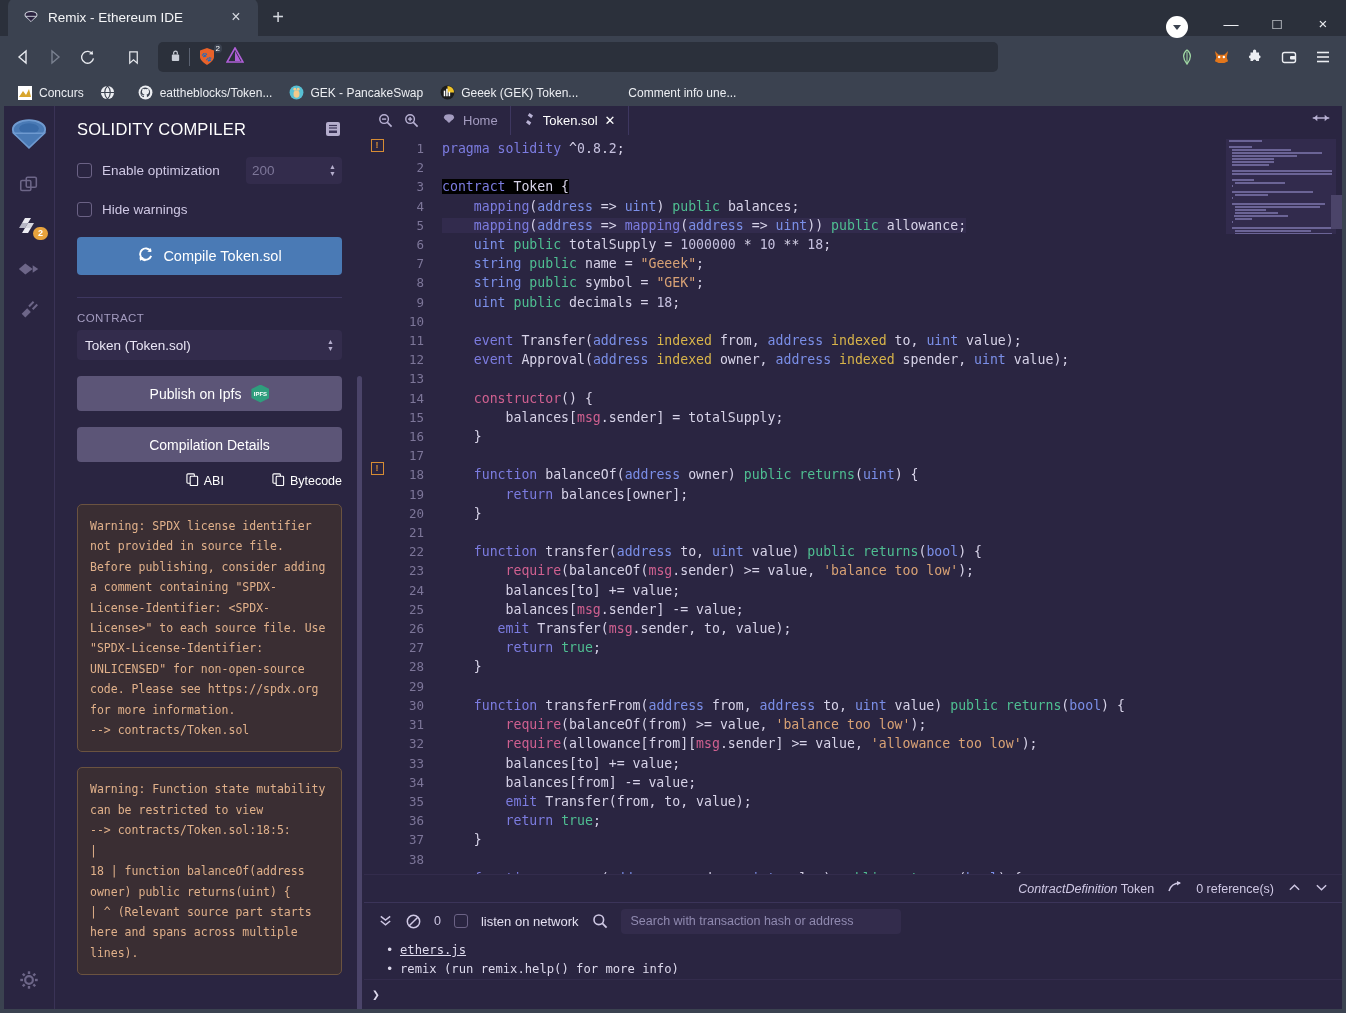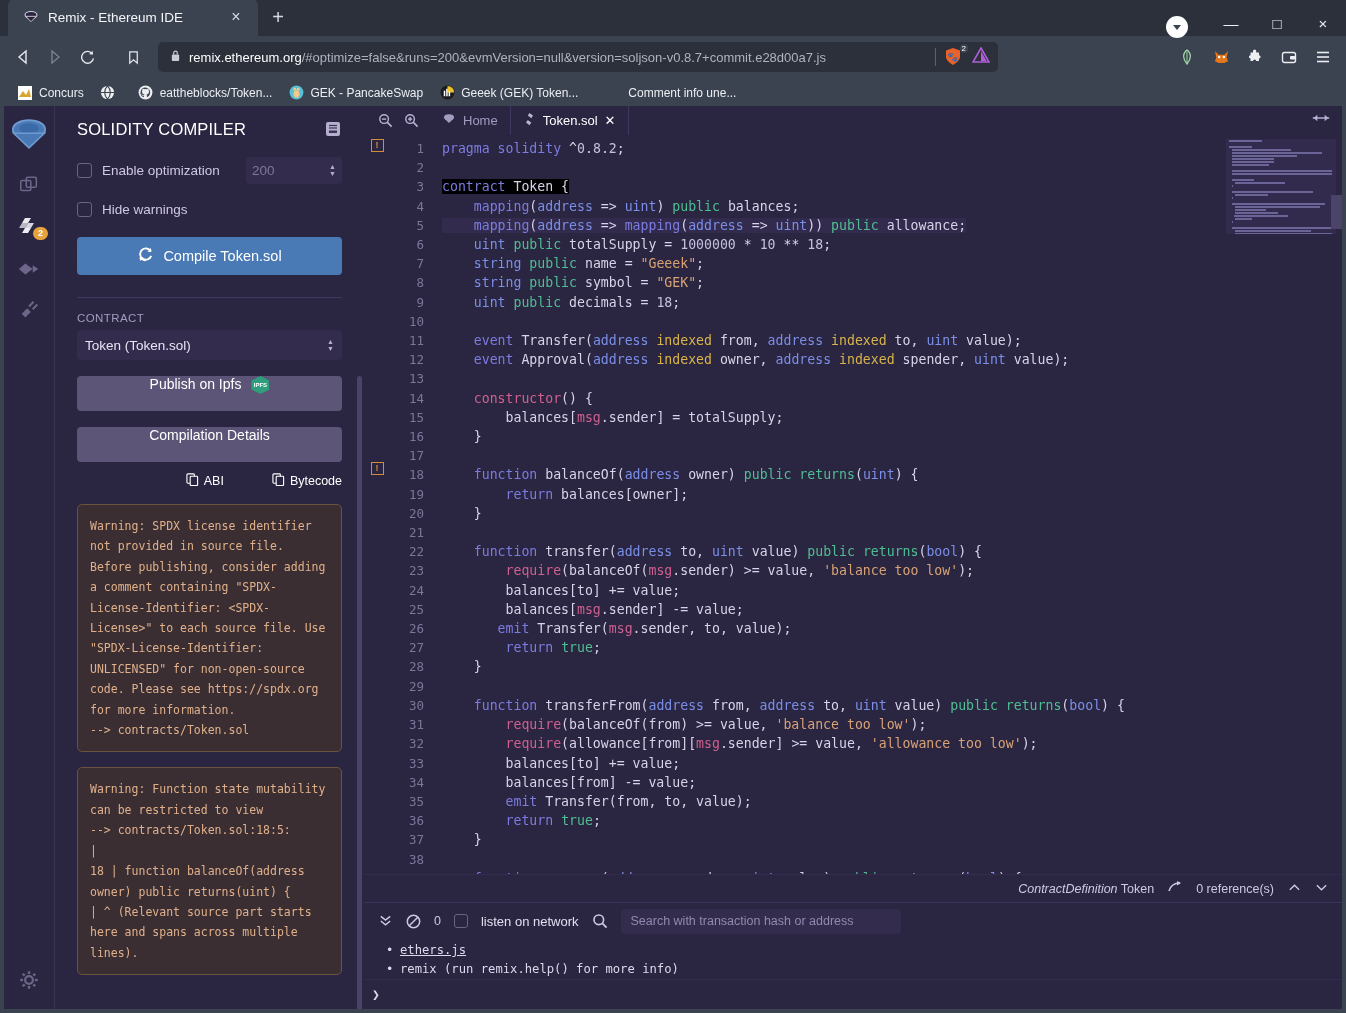--- a/index.html
+++ b/index.html
@@ -138,21 +138,21 @@
   .hr { margin: 22px 0 0 0; height:1px; background:#3e3760; }
   .lbl-contract { color:#a49cc0; font-size: 11.5px; margin-top: 14px; letter-spacing:.4px; }
   .select {
     margin-top: 6px; width: 100%; height: 30px; background: #332c4c;
     border-radius: 4px; display:flex; align-items:center; padding: 0 8px;
     color:#e9e5f5; font-size: 13.5px; cursor:pointer;
   }
   .btn-secondary {
     margin-top: 16px; width: 100%; height: 35px; background: #5c5577;
     border: none; border-radius: 4px; color: #fff; font-size: 14px;
-    display:flex; justify-content:center; gap: 10px; cursor:pointer;
+    display:flex; align-items:center; justify-content:center; gap: 10px; cursor:pointer;
   }
   .ipfs-badge {
     width: 18px; height: 18px; background: #2f9e7d;
     clip-path: polygon(50% 0,100% 25%,100% 75%,50% 100%,0 75%,0 25%);
     display:flex; align-items:center; justify-content:center;
     color:#fff; font-size:6px; font-weight:bold;
   }
   .abi-row { display:flex; justify-content:flex-end; gap: 16px; margin-top: 11px; }
   .abi-item { display:flex; align-items:center; gap:5px; color:#fff; font-size:12.5px; cursor:pointer;margin-left:32px; }
   .warn-box {
@@ -311,21 +311,20 @@
           <path d="M4 2 H12 V14 L8 10.5 L4 14 Z" fill="none" stroke="#e7e9ee" stroke-width="1.3"></path>
         </svg>
     </div>
     <div class="omnibox">
       <span>
         <svg width="11" height="13" viewBox="0 0 12 14">
           <rect x="2" y="6" width="8" height="7" rx="1" fill="#c9cdd6"></rect>
           <path d="M4 6 V4.2 A2 2 0 0 1 8 4.2 V6" fill="none" stroke="#c9cdd6" stroke-width="1.3"></path>
         </svg>
       </span>
-      <span class="omni-url"><span>remix.ethereum.org</span><span class="dim">/#optimize=false&amp;runs=200&amp;evmVersion=null&amp;version=soljson-v0.8.7+commit.e28d00a7.js</span></span>
       <span class="omni-sep"></span>
       <span class="omni-badge">
         <svg width="18" height="19" viewBox="0 0 18 19">
             <path d="M9 1 L16 3.5 V10 C16 14 9 18 9 18 C9 18 2 14 2 10 V3.5 Z" fill="#e8622a"></path>
             <text x="9" y="12.5" font-size="9" fill="#fff" text-anchor="middle" font-family="Liberation Sans">🐾</text>
           </svg>
         <span class="cnt">2</span>
       </span>
       <span>
         <svg width="18" height="16" viewBox="0 0 18 16">

